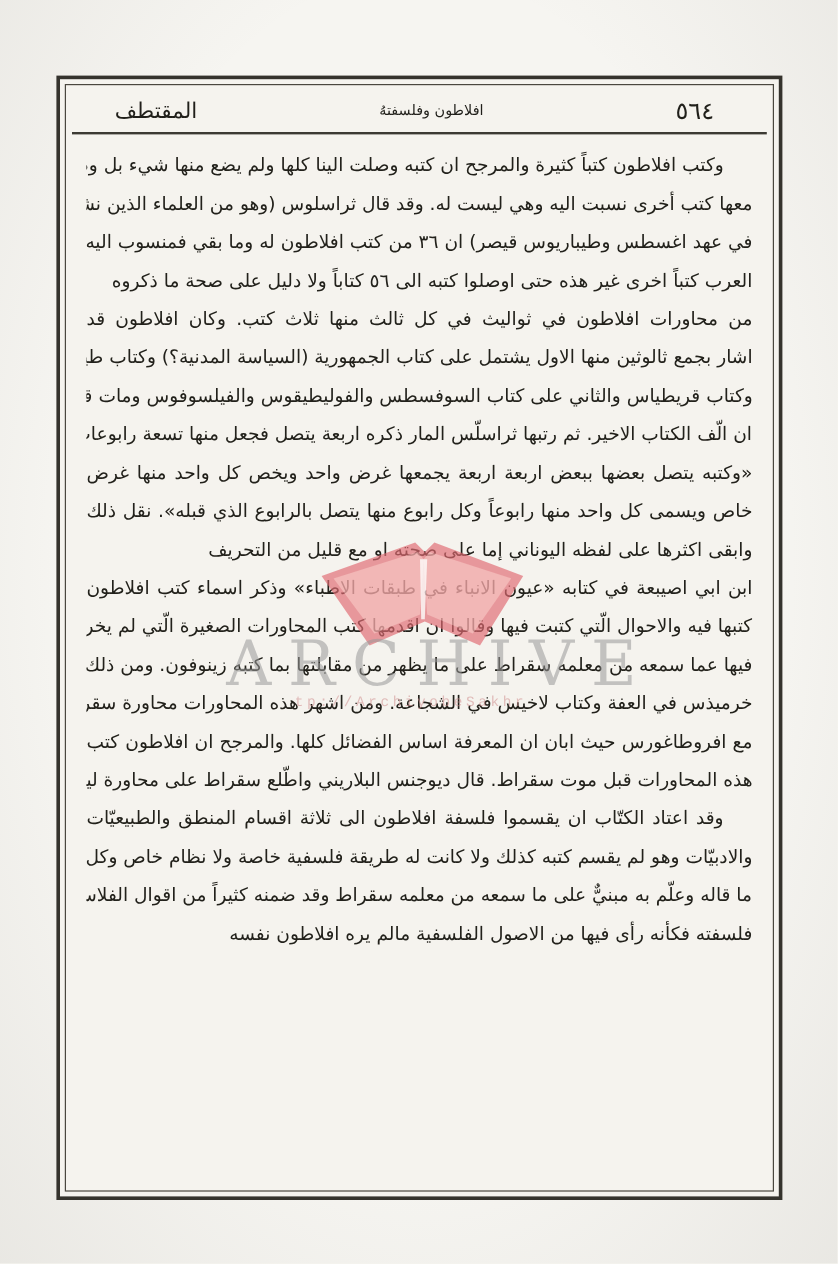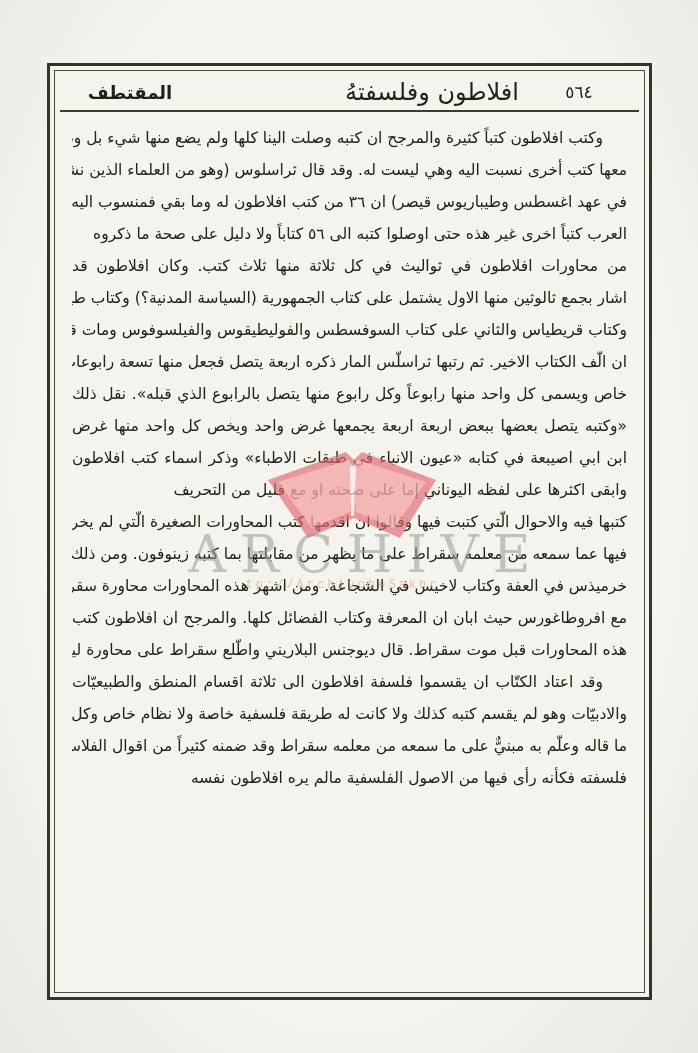--- a/index.html
+++ b/index.html
@@ -20,23 +20,23 @@
   }
   .frame-inner{
     position:absolute;inset:4px;border:1px solid #4a473f;box-sizing:border-box;
   }
   
   .header{
     position:absolute;left:10px;right:10px;top:8px;height:36px;
     display:flex;align-items:center;direction:rtl;
     border-bottom:2px solid #3c3a33;
   }
-  .hdr-num{width:120px;text-align:center;font-size:17px;letter-spacing:1px;}
-  .hdr-title{flex:1;text-align:right;font-size:24px;}
-  .hdr-mag{width:140px;text-align:center;font-size:18px;font-weight:bold;}
+  .hdr-num{width:120px;text-align:center;font-size:20px;letter-spacing:1px;}
+  .hdr-title{flex:1;text-align:center;font-size:12px;}
+  .hdr-mag{width:140px;text-align:center;font-size:18px;font-weight:normal;}
   
   .bodytext{
     position:absolute;top:56px;right:22px;left:22px;bottom:10px;
     direction:rtl;
   }
   .ln{
     height:32px;line-height:32px;font-size:15.5px;
     white-space:nowrap;overflow:hidden;
     text-align:justify;text-align-last:justify;
     color:#22211b;
@@ -72,32 +72,32 @@
     <div class="hdr-num">٥٦٤</div>
     <div class="hdr-title">افلاطون وفلسفتهُ</div>
     <div class="hdr-mag">المقتطف</div>
   </div>
 
   <div class="bodytext">
     <div class="ln indent">وكتب افلاطون كتباً كثيرة والمرجح ان كتبه وصلت الينا كلها ولم يضع منها شيء بل وصل</div>
     <div class="ln">معها كتب أخرى نسبت اليه وهي ليست له. وقد قال ثراسلوس (وهو من العلماء الذين نشأوا</div>
     <div class="ln">في عهد اغسطس وطيباريوس قيصر) ان ٣٦ من كتب افلاطون له وما بقي فمنسوب اليه ولا</div>
     <div class="ln pend">العرب كتباً اخرى غير هذه حتى اوصلوا كتبه الى ٥٦ كتاباً ولا دليل على صحة ما ذكروه</div>
-    <div class="ln">من محاورات افلاطون في ثواليث في كل ثلاثة منها ثلاث كتب. وكان افلاطون قد</div>
+    <div class="ln">من محاورات افلاطون في ثواليث في كل ثالث منها ثلاث كتب. وكان افلاطون قد</div>
     <div class="ln">اشار بجمع ثالوثين منها الاول يشتمل على كتاب الجمهورية (السياسة المدنية؟) وكتاب طيماوس</div>
     <div class="ln">وكتاب قريطياس والثاني على كتاب السوفسطس والفوليطيقوس والفيلسوفوس ومات قبل</div>
     <div class="ln">ان الّف الكتاب الاخير. ثم رتبها ثراسلّس المار ذكره اربعة يتصل فجعل منها تسعة رابوعات</div>
+    <div class="ln">«وكتبه يتصل بعضها ببعض اربعة اربعة يجمعها غرض واحد ويخص كل واحد منها غرض</div>
     <div class="ln">خاص ويسمى كل واحد منها رابوعاً وكل رابوع منها يتصل بالرابوع الذي قبله». نقل ذلك</div>
-    <div class="ln">«وكتبه يتصل بعضها ببعض اربعة اربعة يجمعها غرض واحد ويخص كل واحد منها غرض</div>
+    <div class="ln pend">وابقى اكثرها على لفظه اليوناني إما على صحته او مع قليل من التحريف</div>
     <div class="ln">ابن ابي اصيبعة في كتابه «عيون الانباء في طبقات الاطباء» وذكر اسماء كتب افلاطون</div>
-    <div class="ln pend">وابقى اكثرها على لفظه اليوناني إما على صحته او مع قليل من التحريف</div>
     <div class="ln">كتبها فيه والاحوال الّتي كتبت فيها وقالوا ان اقدمها كتب المحاورات الصغيرة الّتي لم يخرج</div>
     <div class="ln">فيها عما سمعه من معلمه سقراط على ما يظهر من مقابلتها بما كتبه زينوفون. ومن ذلك كتاب</div>
     <div class="ln">خرميذس في العفة وكتاب لاخيس في الشجاعة. ومن اشهر هذه المحاورات محاورة سقراط</div>
-    <div class="ln">مع افروطاغورس حيث ابان ان المعرفة وكتاب الفضائل كلها. والمرجح ان افلاطون كتب</div>
+    <div class="ln">مع افروطاغورس حيث ابان ان المعرفة اساس الفضائل كلها. والمرجح ان افلاطون كتب</div>
     <div class="ln">هذه المحاورات قبل موت سقراط. قال ديوجنس البلاريني واطّلع سقراط على محاورة ليسس</div>
     <div class="ln indent">وقد اعتاد الكتّاب ان يقسموا فلسفة افلاطون الى ثلاثة اقسام المنطق والطبيعيّات</div>
     <div class="ln">والادبيّات وهو لم يقسم كتبه كذلك ولا كانت له طريقة فلسفية خاصة ولا نظام خاص وكل</div>
     <div class="ln">ما قاله وعلّم به مبنيٌّ على ما سمعه من معلمه سقراط وقد ضمنه كثيراً من اقوال الفلاسفة</div>
     <div class="ln pend">فلسفته فكأنه رأى فيها من الاصول الفلسفية مالم يره افلاطون نفسه</div>
   </div>
 </div>
 
 <div class="watermark">
   <svg class="wm-logo" width="200" height="100" viewBox="0 0 200 100">

